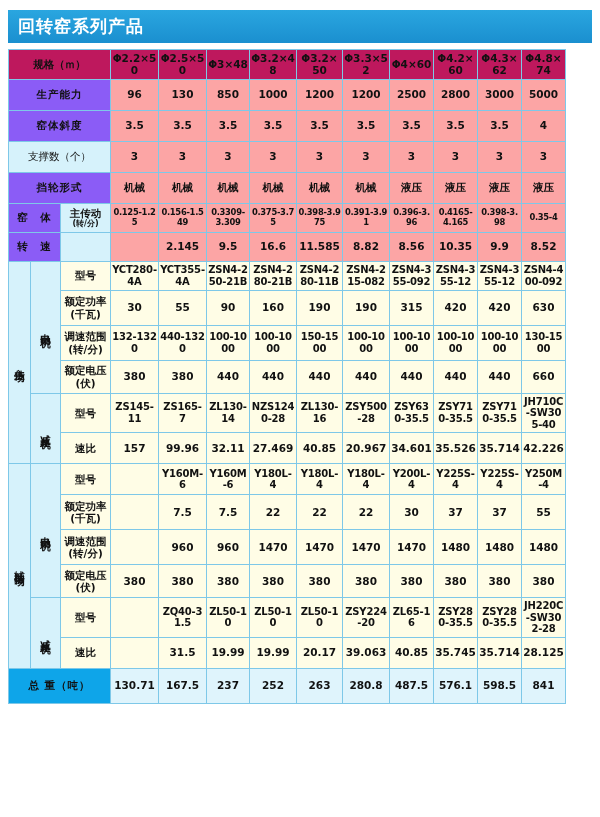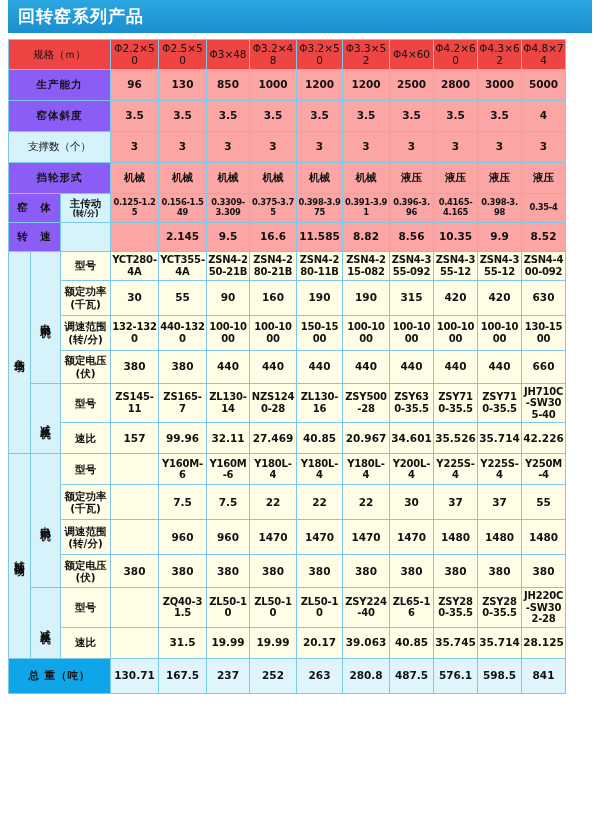--- a/index.html
+++ b/index.html
@@ -14,21 +14,21 @@
   }
   #page {
     position: relative;
     width: 600px;
     height: 817px;
     background: #ffffff;
     box-sizing: border-box;
     padding: 0;
   }
   .title-bar {
-    margin: 0 8px 6px 8px;
+    margin: 10px 8px 6px 8px;
     background: #1f9ad6;
     background: linear-gradient(to bottom, #2aa6e0 0%, #1a8fcf 100%);
     color: #ffffff;
     font-size: 17px;
     font-weight: bold;
     letter-spacing: 1px;
     padding: 6px 8px 7px 10px;
     line-height: 1.2;
   }
   table.spec {
@@ -98,22 +98,22 @@
   }
   .dat-yellow.small {
     font-size: 10px;
     letter-spacing: -0.2px;
   }
   .dat-blue.small {
     font-size: 8.4px;
     letter-spacing: -0.3px;
   }
   .hdr {
-    background: #ef4444;
-    font-weight: normal;
+    background: #be185d;
+    font-weight: bold;
     font-size: 11px;
   }
   .total {
     background: #dff4fc;
     font-weight: bold;
     font-size: 12px;
   }
   .total-lbl {
     background: #0ea5e9;
     font-weight: bold;
@@ -396,21 +396,21 @@
     </tr>
 
     <tr>
       <td class="vgroup" rowspan="2"><span class="vtxt">减速机</span></td>
       <td class="sublbl" style="height:32px">型号</td>
       <td class="dat-yellow"></td>
       <td class="dat-yellow small">ZQ40-31.5</td>
       <td class="dat-yellow small">ZL50-10</td>
       <td class="dat-yellow small">ZL50-10</td>
       <td class="dat-yellow small">ZL50-10</td>
-      <td class="dat-yellow small">ZSY224-40</td>
+      <td class="dat-yellow small">ZSY224-20</td>
       <td class="dat-yellow small">ZL65-16</td>
       <td class="dat-yellow small">ZSY280-35.5</td>
       <td class="dat-yellow small">ZSY280-35.5</td>
       <td class="dat-yellow small">JH220C-SW302-28</td>
     </tr>
 
     <tr>
       <td class="sublbl" style="height:26px">速比</td>
       <td class="dat-yellow"></td>
       <td class="dat-yellow">31.5</td>

